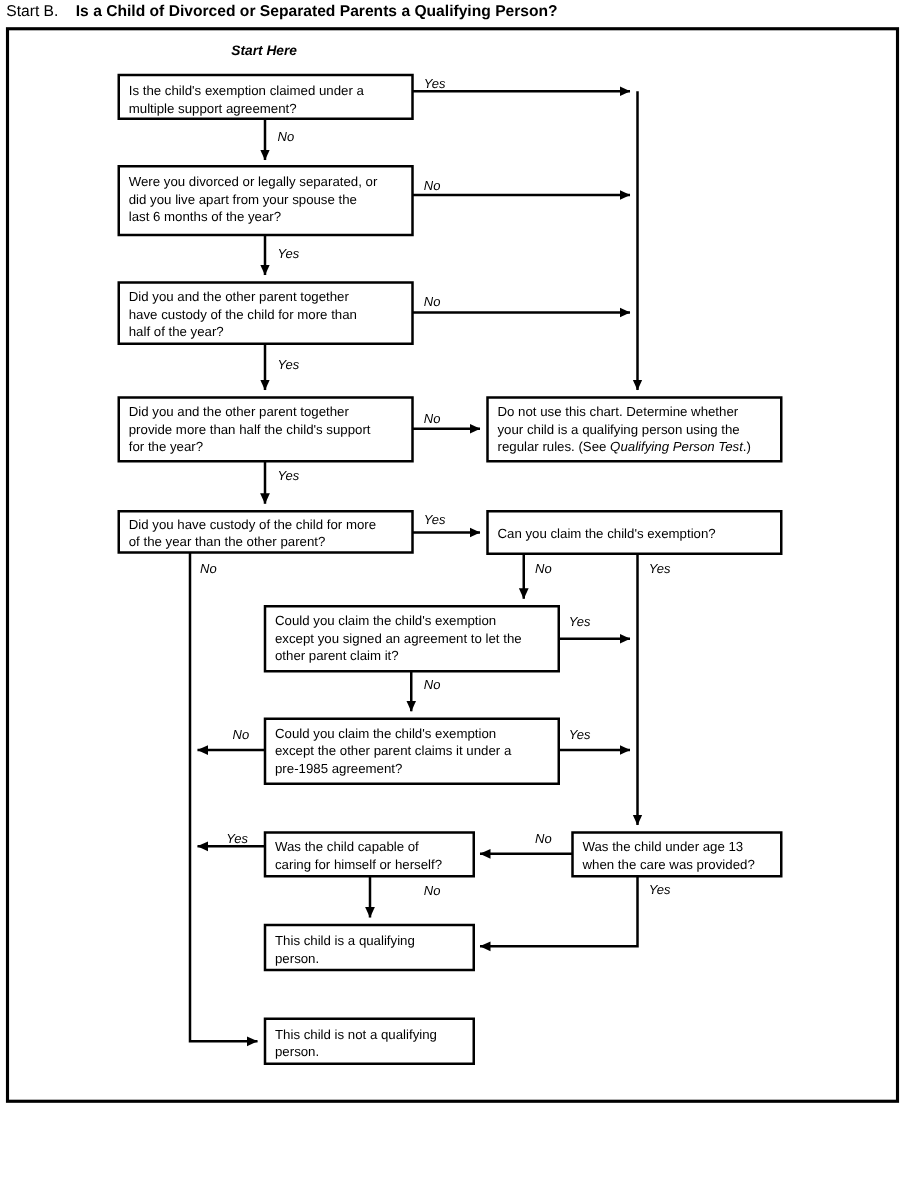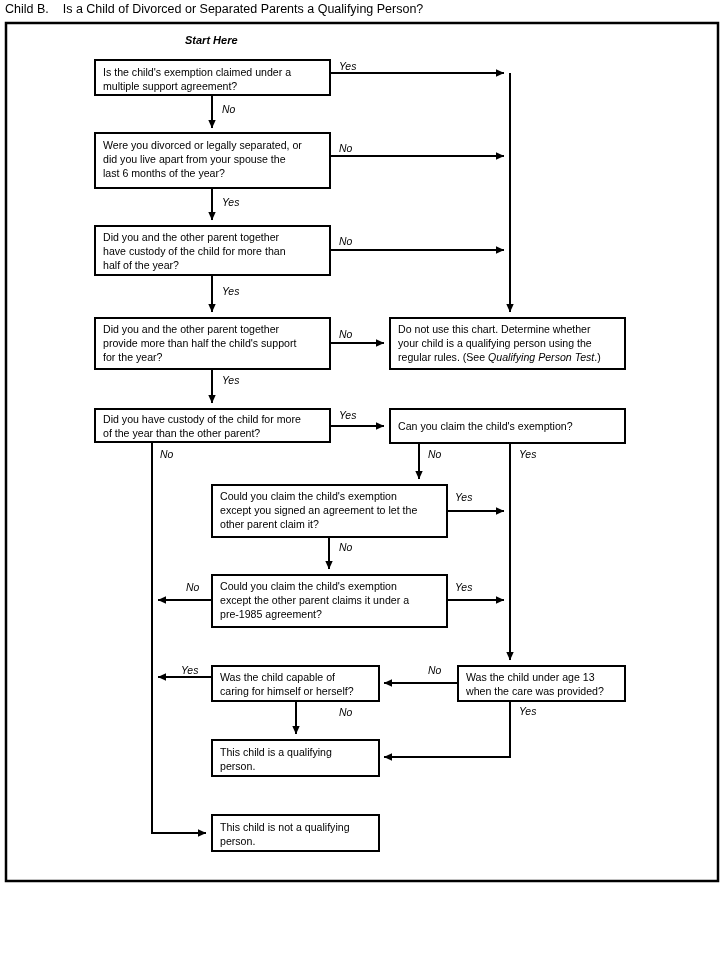--- a/index.html
+++ b/index.html
@@ -8,21 +8,21 @@
     font-family:"Liberation Sans","DejaVu Sans",sans-serif;
     color:#000000;
     overflow:hidden;
   }
   #figure-root{position:relative;width:725px;height:954px;}
   .fig-title{
     position:absolute;left:5px;top:1px;
     font-size:12.5px;line-height:16px;white-space:nowrap;
   }
   .fig-title .lbl{font-weight:400;}
-  .fig-title .ttl{font-weight:400;}
+  .fig-title .ttl{font-weight:700;}
   svg#flow{position:absolute;left:0;top:0;width:725px;height:954px;}
   .frame{fill:none;stroke:#000;stroke-width:2.5;}
   .boxrect{fill:#ffffff;stroke:#000000;stroke-width:2;}
   .conn{stroke:#000000;stroke-width:2;fill:none;}
   .boxtext{
     font-family:"Liberation Sans","DejaVu Sans",sans-serif;
     font-size:10.6px;fill:#000000;
   }
   .edgelabel{
     font-family:"Liberation Sans","DejaVu Sans",sans-serif;
@@ -33,21 +33,21 @@
     font-size:11px;font-style:italic;font-weight:700;fill:#000000;
   }
   .ital{font-style:italic;}
 </style>
 </head>
 <body>
 
 <div id="figure-root">
 
   <div class="fig-title">
-    <span class="lbl">Child B.</span>
+    <span class="lbl">Start B.</span>
     <span>&nbsp;&nbsp;</span>
     <span class="ttl">Is a Child of Divorced or Separated Parents a Qualifying Person?</span>
   </div>
 
   <svg id="flow" viewBox="0 0 725 954">
     <defs>
       <marker id="arrowR" markerWidth="9" markerHeight="9" refX="8.4" refY="4.5" orient="auto" markerUnits="userSpaceOnUse">
         <path d="M0,0.6 L8.6,4.5 L0,8.4 Z" fill="#000"></path>
       </marker>
       <marker id="arrowL" markerWidth="9" markerHeight="9" refX="8.4" refY="4.5" orient="auto" markerUnits="userSpaceOnUse">

